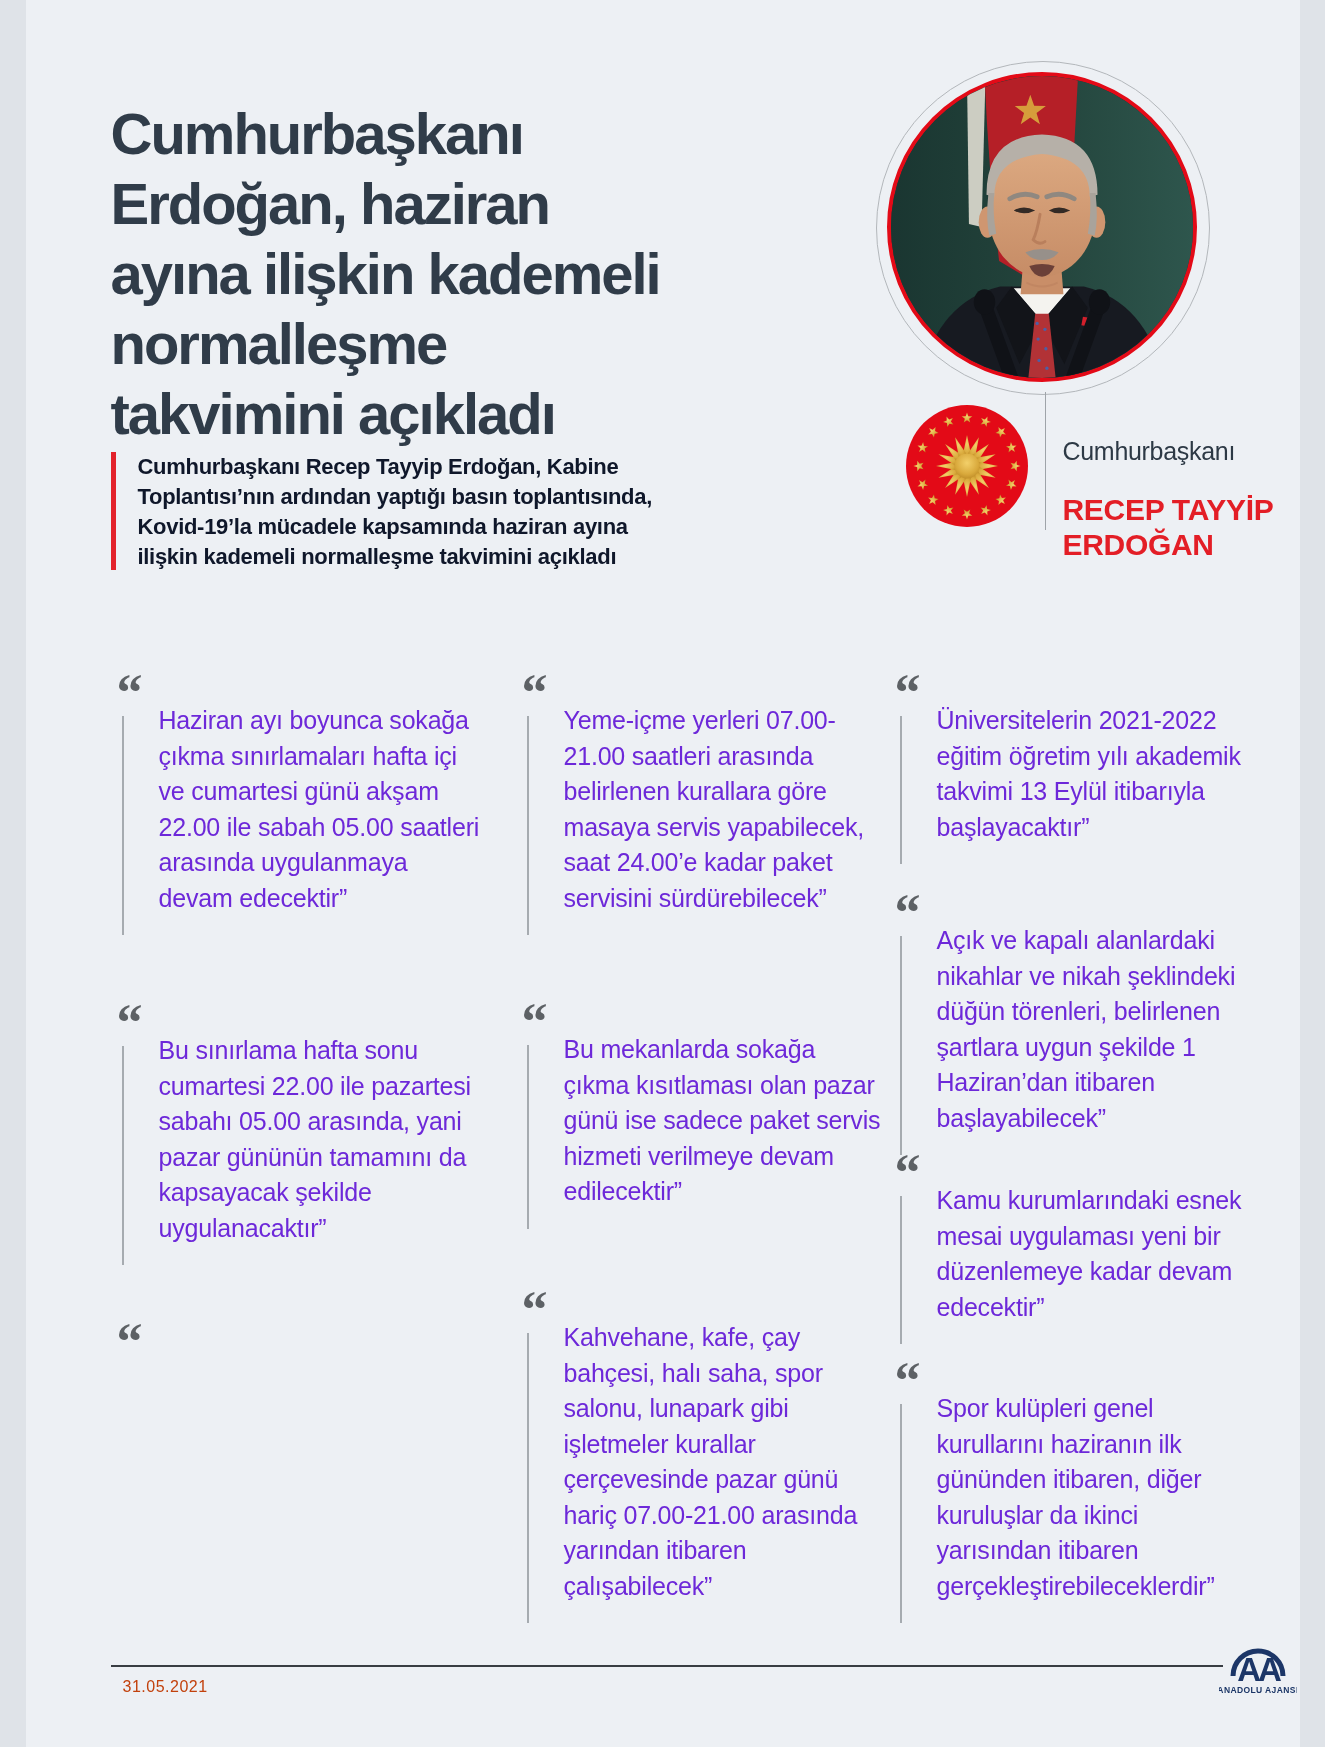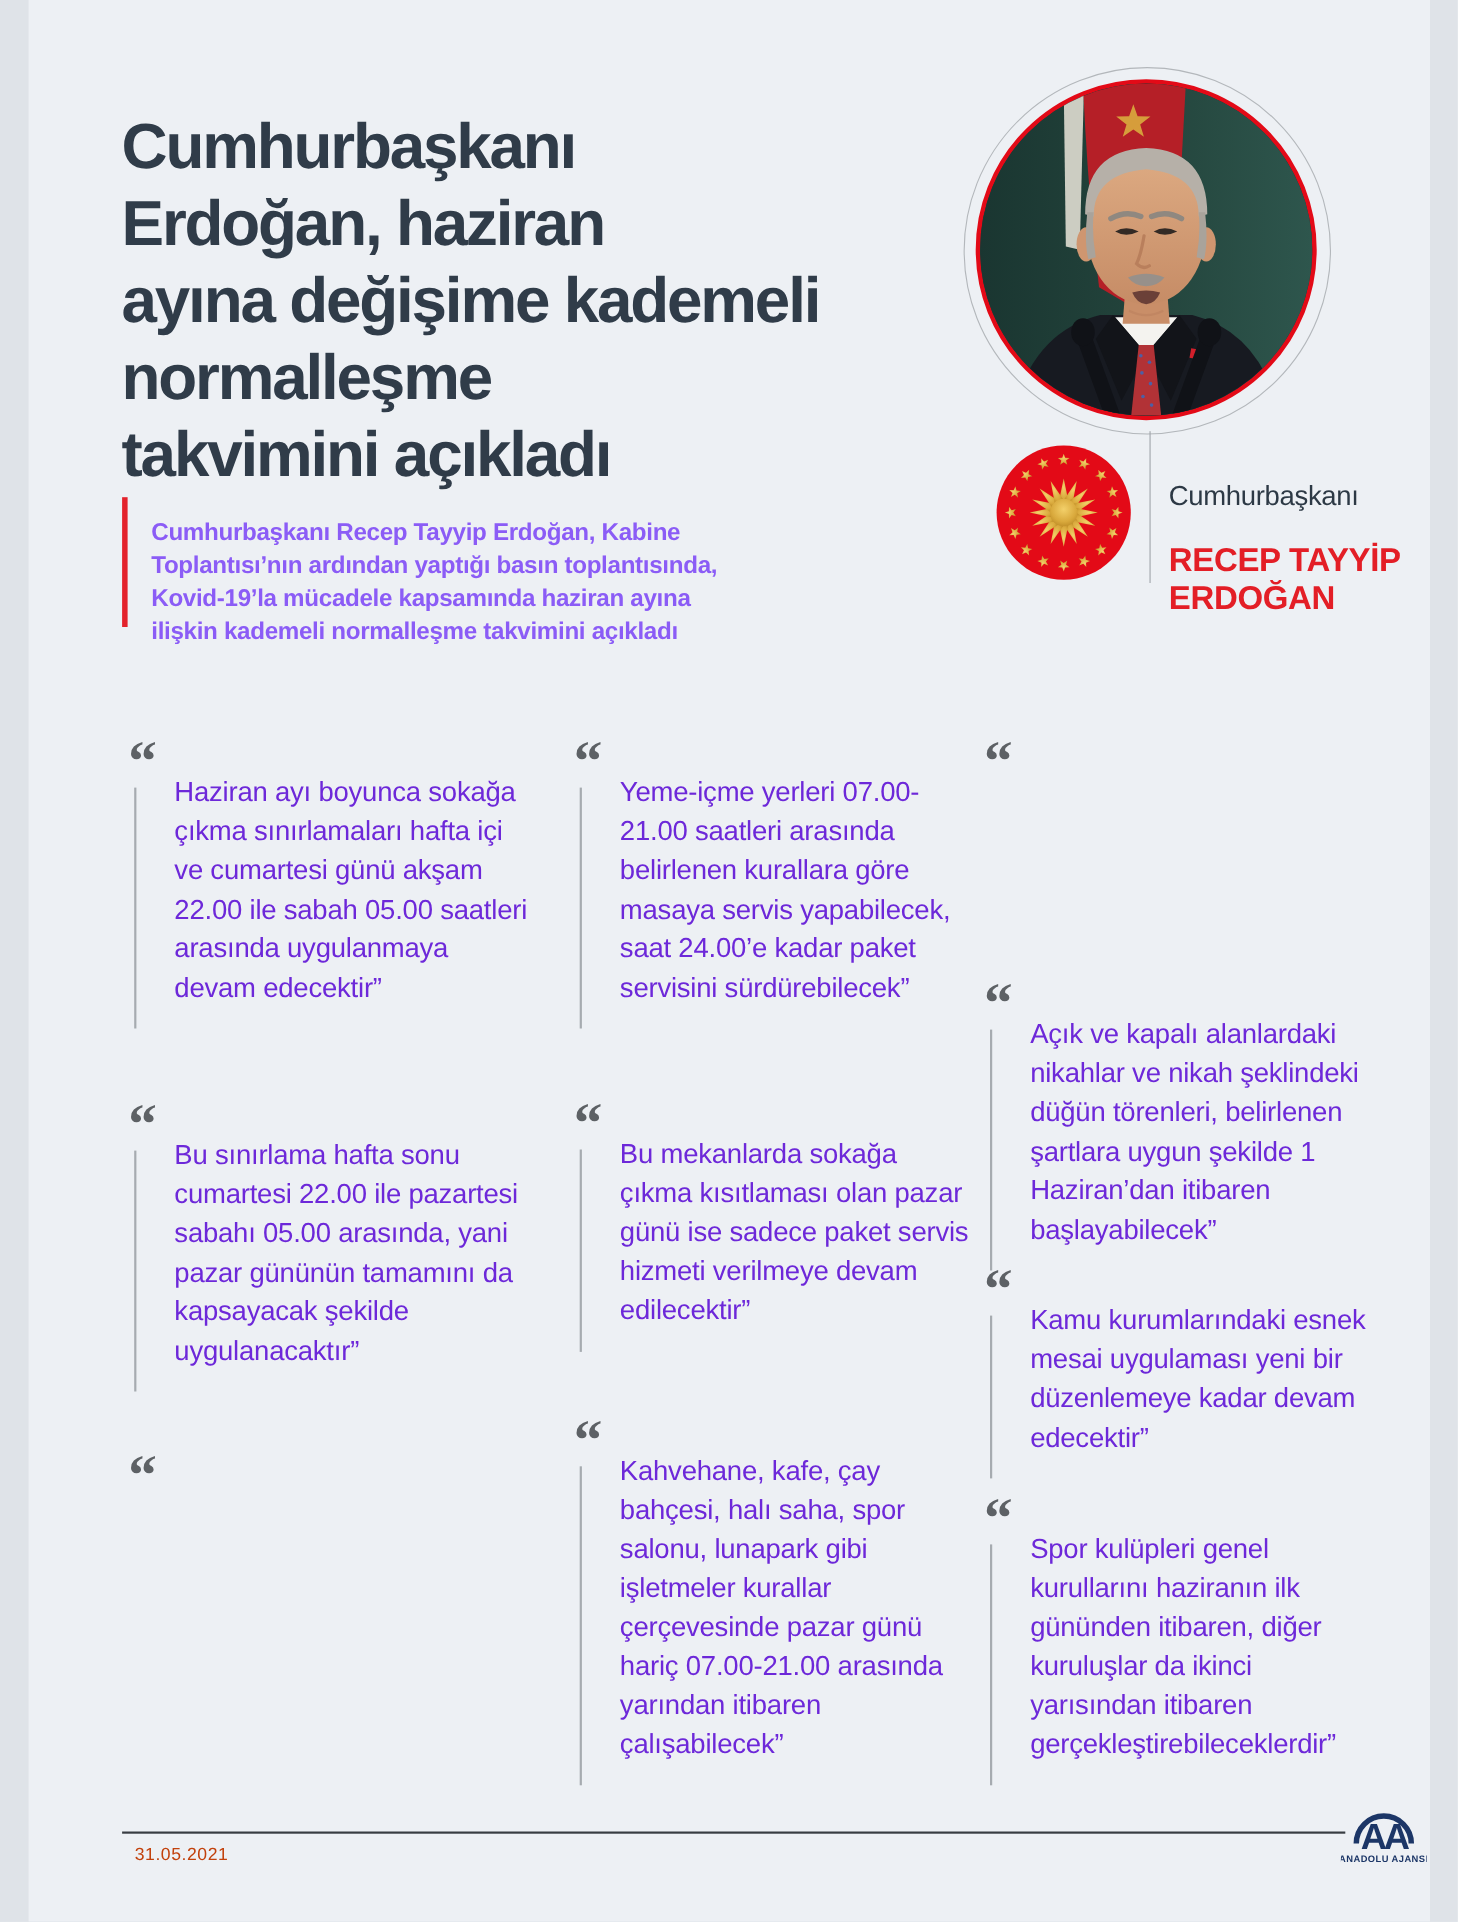--- a/index.html
+++ b/index.html
@@ -9,23 +9,23 @@
     font-family:"Liberation Sans", sans-serif;
   }
   
   #title{
     position:absolute;left:85px;top:60px;width:760px;
     font-weight:bold;font-size:58px;line-height:70px;letter-spacing:-2px;
     color:#303c49;
   }
   #title span{display:block;}
   #subtitle{
-    position:absolute;left:112px;top:469px;width:700px;
+    position:absolute;left:112px;top:452px;width:700px;
     font-weight:bold;font-size:22px;line-height:30px;letter-spacing:-0.3px;
-    color:#8b5cf6;
+    color:#0f172a;
   }
   #subtitle span{display:block;}
   #subtitle-bar{
     position:absolute;left:85px;top:452px;width:5px;height:118px;
     background:#e3222b;
   }
   
   #photo-outer-ring{
     position:absolute;left:850px;top:61px;width:332px;height:332px;
     border:1px solid #b3b7bb;border-radius:50%;
@@ -87,21 +87,21 @@
   #aa-logo{position:absolute;left:1193px;top:1636px;width:78px;height:58px;}
 </style>
 </head>
 <body>
 
 <div id="canvas">
 
   <h1 id="title">
     <span>Cumhurbaşkanı</span>
     <span>Erdoğan, haziran</span>
-    <span>ayına değişime kademeli</span>
+    <span>ayına ilişkin kademeli</span>
     <span>normalleşme</span>
     <span>takvimini açıkladı</span>
   </h1>
 
   <div id="subtitle-bar"></div>
   <div id="subtitle">
     <span>Cumhurbaşkanı Recep Tayyip Erdoğan, Kabine</span>
     <span>Toplantısı’nın ardından yaptığı basın toplantısında,</span>
     <span>Kovid-19’la mücadele kapsamında haziran ayına</span>
     <span>ilişkin kademeli normalleşme takvimini açıkladı</span>
@@ -270,20 +270,21 @@
       <span class="qline"></span>
     </div>
     <p class="qtext">Kahvehane, kafe, çay bahçesi, halı saha, spor salonu, lunapark gibi işletmeler kurallar çerçevesinde pazar günü hariç 07.00-21.00 arasında yarından itibaren çalışabilecek”</p>
   </div>
 
   <div class="quote q-c3-1">
     <div class="qmark">
       <span class="qicon">“</span>
       <span class="qline"></span>
     </div>
+    <p class="qtext">Üniversitelerin 2021-2022 eğitim öğretim yılı akademik takvimi 13 Eylül itibarıyla başlayacaktır”</p>
   </div>
   <div class="quote q-c3-2">
     <div class="qmark">
       <span class="qicon">“</span>
       <span class="qline"></span>
     </div>
     <p class="qtext">Açık ve kapalı alanlardaki nikahlar ve nikah şeklindeki düğün törenleri, belirlenen şartlara uygun şekilde 1 Haziran’dan itibaren başlayabilecek”</p>
   </div>
   <div class="quote q-c3-3">
     <div class="qmark">

